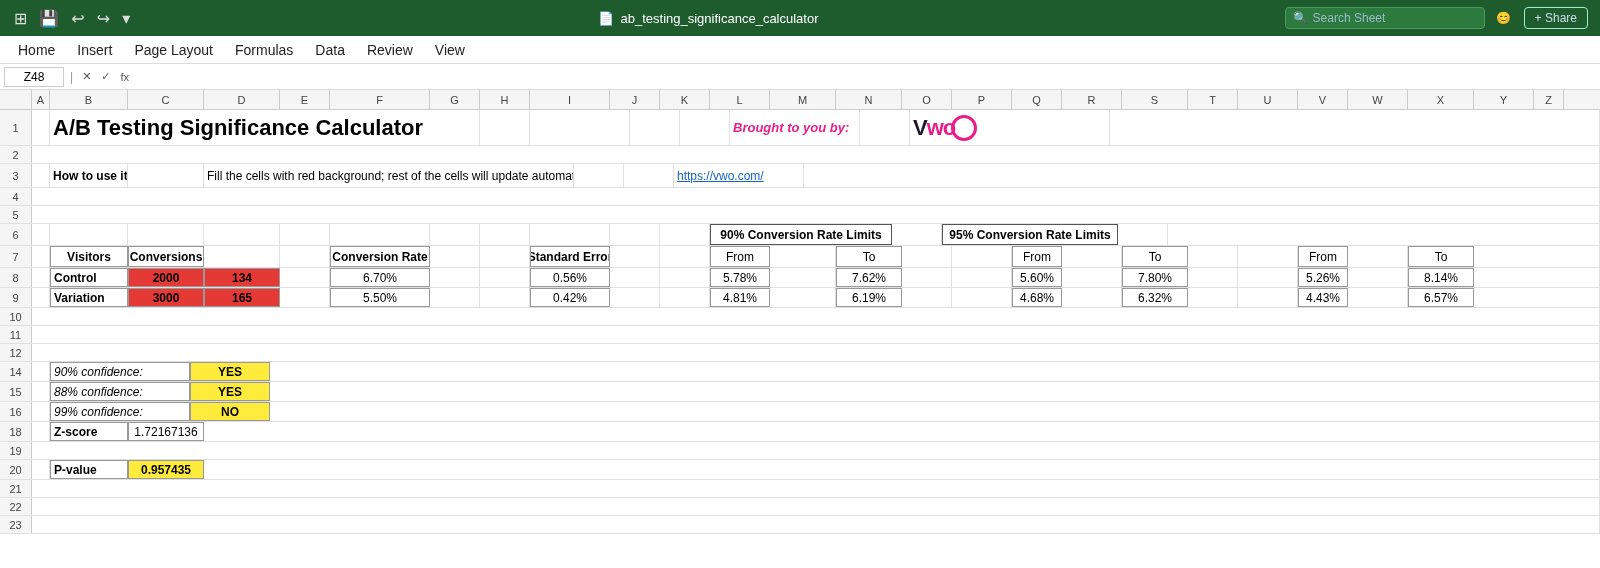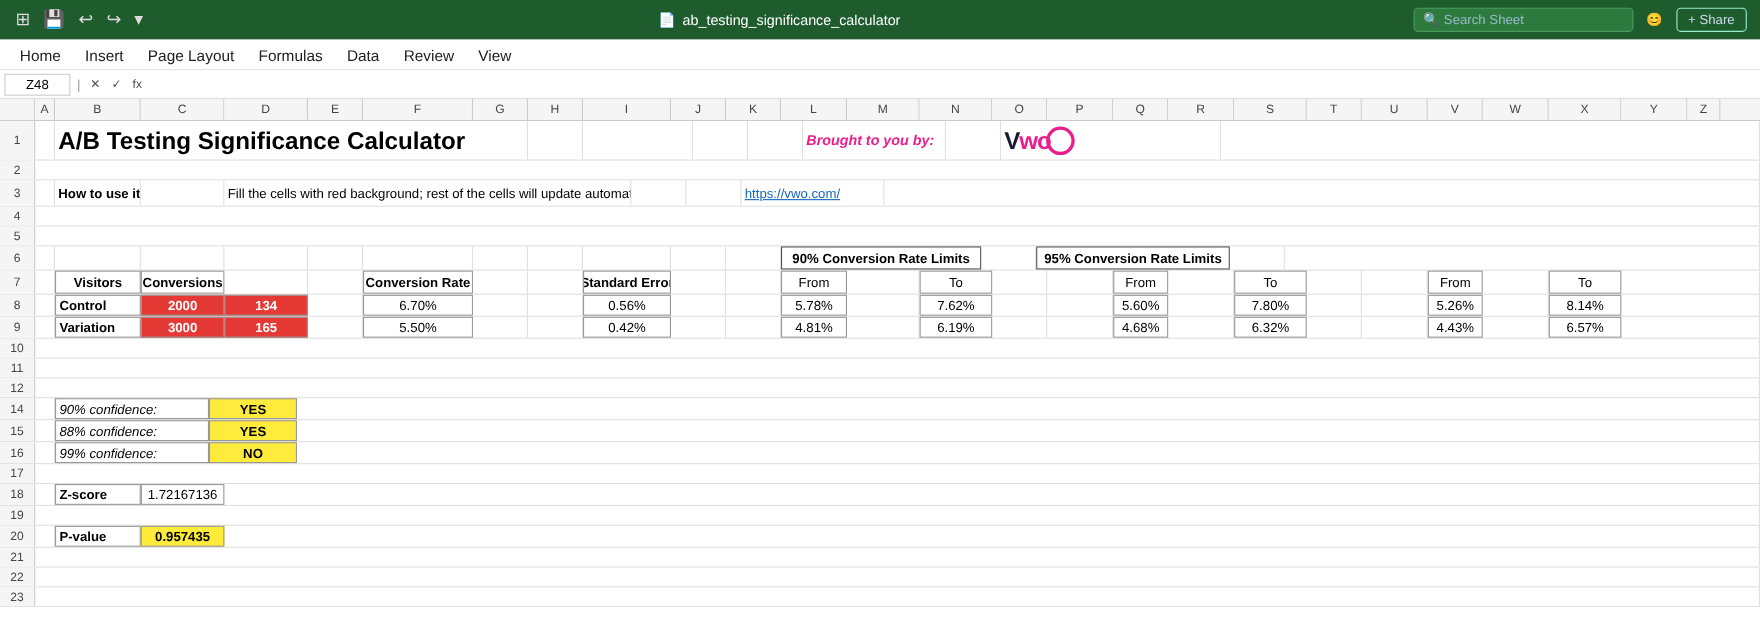--- a/index.html
+++ b/index.html
@@ -139,21 +139,21 @@
       padding: 1px 3px;
       font-size: 12px;
       display: flex;
       align-items: center;
       overflow: hidden;
       white-space: nowrap;
       flex-shrink: 0;
     }
     .cell.bold { font-weight: bold; }
     .cell.italic { font-style: italic; }
-    .cell.red-bg { background: #e53935; color: #ffffff; font-weight: bold; }
+    .cell.red-bg { background: #e53935; color: #000000; font-weight: bold; }
     .cell.yellow-bg { background: #ffeb3b; font-weight: bold; }
     .cell.center { justify-content: center; }
     .cell.large-title { font-size: 22px; font-weight: bold; }
     .cell.brought-by { color: #e91e8c; font-style: italic; font-weight: bold; font-size: 13px; }
     .cell.link { color: #1565c0; text-decoration: underline; cursor: pointer; }
     .vwo-logo {
       font-size: 22px;
       font-weight: bold;
       display: flex;
       align-items: center;
@@ -495,24 +495,20 @@
   </div>
 
   <div class="grid-row">
     <div class="row-num">16</div>
     <div class="cell w-A"></div>
     <div class="cell italic" style="width:140px;min-width:140px;border:1px solid #999;">99% confidence:</div>
     <div class="cell yellow-bg center" style="width:80px;min-width:80px;border:1px solid #999;">NO</div>
     <div class="cell" style="flex:1;"></div>
   </div>
 
-  <div class="grid-row row-h2">
-    <div class="row-num">17</div>
-    <div class="cell" style="flex:1;"></div>
-  </div>
 
   <div class="grid-row">
     <div class="row-num">18</div>
     <div class="cell w-A"></div>
     <div class="cell w-B bold" style="border:1px solid #999;">Z-score</div>
     <div class="cell w-C center" style="border:1px solid #999;">1.72167136</div>
     <div class="cell" style="flex:1;"></div>
   </div>
 
   <div class="grid-row row-h2">

